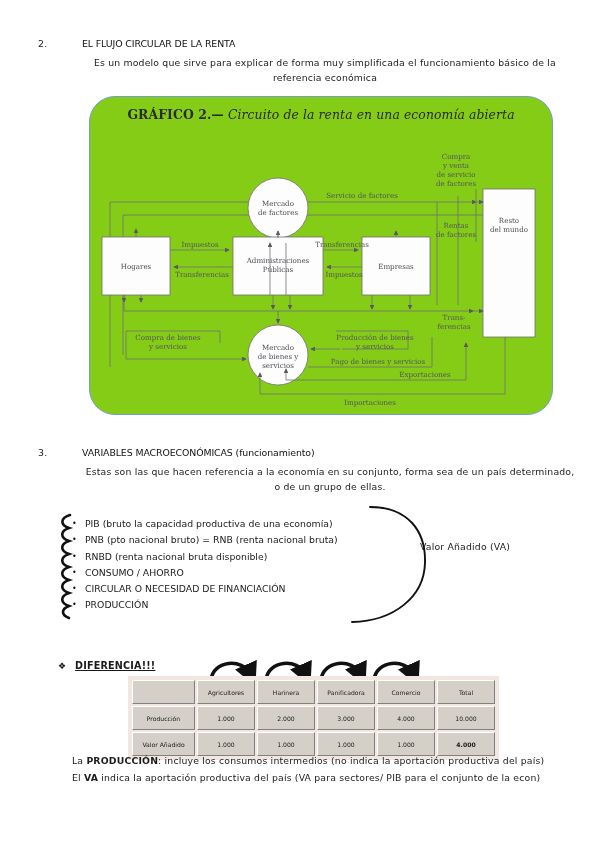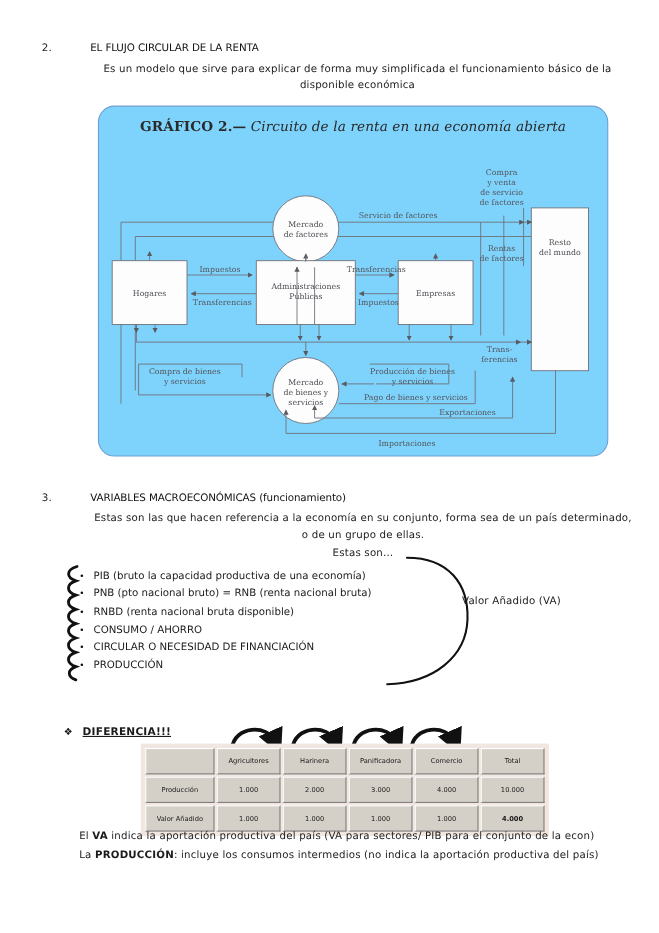--- a/index.html
+++ b/index.html
@@ -33,22 +33,22 @@
   .sec-num{position:absolute;left:0;top:0;font-size:9.4px;}
   .sec-body{margin-left:44px;}
   .sec-title{font-size:9.4px;letter-spacing:-.1px;white-space:nowrap;}
   .sec-p{margin-top:3px;text-align:center;}
   .sec-p div{white-space:nowrap;}
 
   
   #graphic-panel{
     position:absolute;left:89px;top:96px;width:462px;height:317px;
     border:1.3px solid #6e9ed4;
-    border-radius:15px;
-    background:#7dd3fc;
+    border-radius:26px;
+    background:#84cc16;
     overflow:hidden;
   }
   #graphic-title{
     position:absolute;left:0;top:10px;width:462px;text-align:center;
     font-family:"DejaVu Serif", serif;
     font-style:italic;font-size:12.4px;color:#2a2a2a;
     letter-spacing:.1px;
   }
   #graphic-title .sc{font-style:normal;font-variant:small-caps;font-weight:600;}
   #diagram-svg{position:absolute;left:0;top:0;}
@@ -105,21 +105,21 @@
 <body>
 
 <div class="page">
 
   <div class="sec hand" style="left:38px;top:36px;width:530px;">
     <span class="sec-num">2.</span>
     <div class="sec-body">
       <div class="sec-title heading">EL FLUJO CIRCULAR DE LA RENTA</div>
       <div class="sec-p">
         <div>Es un modelo que sirve para explicar de forma muy simplificada el funcionamiento básico de la</div>
-        <div>disponible económica</div>
+        <div>referencia económica</div>
       </div>
     </div>
   </div>
 
   <div id="graphic-panel">
 
     <div id="graphic-title">
       <span class="sc">GRÁFICO 2.—</span>
       <span>Circuito de la renta en una economía abierta</span>
     </div>
@@ -258,21 +258,20 @@
     </svg>
   </div>
 
   <div class="sec hand" style="left:38px;top:445px;width:540px;">
     <span class="sec-num">3.</span>
     <div class="sec-body">
       <div class="sec-title heading">VARIABLES MACROECONÓMICAS (funcionamiento)</div>
       <div class="sec-p">
         <div>Estas son las que hacen referencia a la economía en su conjunto, forma sea de un país determinado,</div>
         <div>o de un grupo de ellas.</div>
-        <div>Estas son…</div>
       </div>
     </div>
   </div>
 
   <svg id="squiggle" width="20" height="112">
     <path d="M13,3 C3,6 3,13 12,16 C3,19 3,26 12,29 C3,32 3,39 12,42
              C3,45 3,52 12,55 C3,58 3,65 12,68 C3,71 3,78 12,81
              C3,84 3,91 12,94 C4,97 4,103 12,106" fill="none" stroke="#111" stroke-width="2.6" stroke-linecap="round"></path>
   </svg>
 
@@ -353,17 +352,17 @@
           <td class="val">1.000</td>
           <td class="val">1.000</td>
           <td class="val">1.000</td>
           <td class="val bold">4.000</td>
         </tr>
       </tbody>
     </table>
   </div>
 
   <div id="bottom-notes" class="hand">
+    <div><span>La </span><b>PRODUCCIÓN</b><span>: incluye los consumos intermedios (no indica la aportación productiva del país)</span></div>
     <div><span>El </span><b>VA</b><span> indica la aportación productiva del país (VA para sectores/ PIB para el conjunto de la econ)</span></div>
-    <div><span>La </span><b>PRODUCCIÓN</b><span>: incluye los consumos intermedios (no indica la aportación productiva del país)</span></div>
   </div>
 
 </div>
 
 </body></html>

